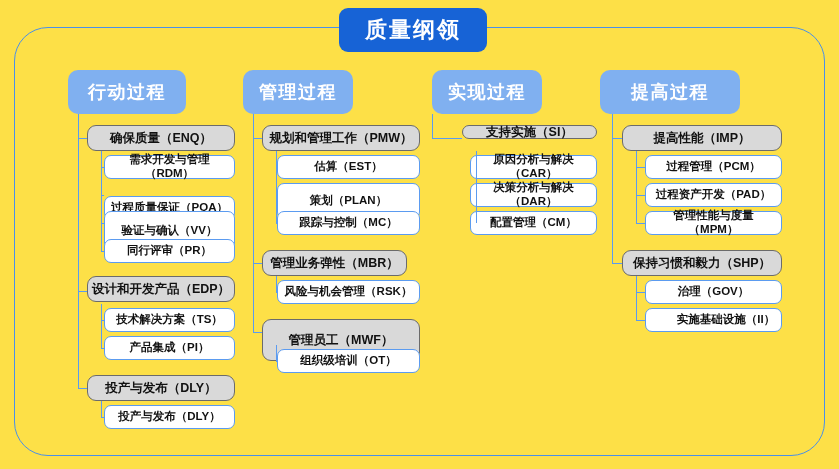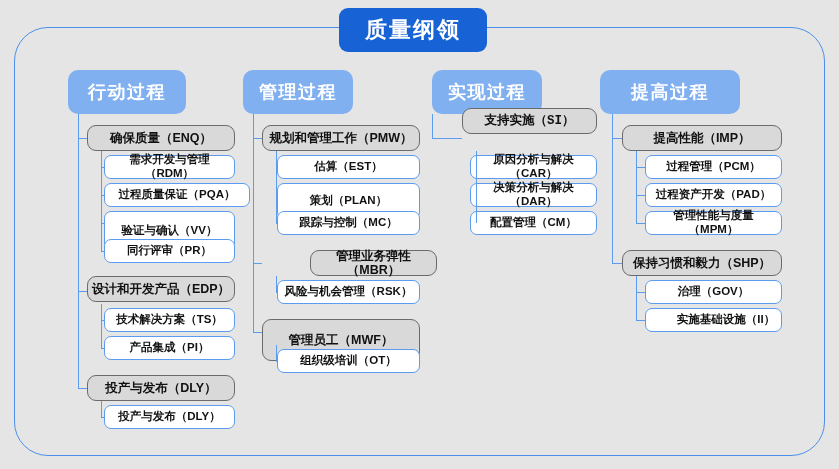--- a/index.html
+++ b/index.html
@@ -7,21 +7,21 @@
     padding: 0;
     background: #ffffff;
   }
   body {
     font-family: "Liberation Sans", "DejaVu Sans", sans-serif;
   }
   #canvas {
     position: relative;
     width: 839px;
     height: 469px;
-    background: #e5e5e5;
+    background: #fde047;
     overflow: hidden;
   }
 
   
   .outer-frame {
     position: absolute;
     left: 14px;
     top: 27px;
     width: 811px;
     height: 429px;
@@ -122,21 +122,21 @@
 
   <div class="root-title">质量纲领</div>
 
   <div id="nodes">
       <div class="col-header" style="left: 68px; top: 70px; width: 118px;">行动过程</div>
       <div class="line-v" style="left: 78px; top: 114px; height: 6px;"></div>
       <div class="group-box" style="left: 87px; top: 125px; width: 148px; height: 26px;">确保质量（ENQ）</div>
       <div class="line-h" style="left: 78px; top: 138px; width: 9px;"></div>
       <div class="leaf-box" style="left: 104px; top: 155px; width: 131px; height: 24px;">需求开发与管理（RDM）</div>
       <div class="line-h" style="left: 101px; top: 167px; width: 3px;"></div>
-      <div class="leaf-box" style="left: 104px; top: 183px; width: 146px; height: 24px;">过程质量保证（PQA）</div>
+      <div class="leaf-box" style="left: 104px; top: 196px; width: 131px; height: 24px;">过程质量保证（PQA）</div>
       <div class="line-h" style="left: 101px; top: 195px; width: 3px;"></div>
       <div class="leaf-box" style="left: 104px; top: 211px; width: 131px; height: 39px;">验证与确认（VV）</div>
       <div class="line-h" style="left: 101px; top: 223px; width: 3px;"></div>
       <div class="leaf-box" style="left: 104px; top: 239px; width: 131px; height: 24px;">同行评审（PR）</div>
       <div class="line-h" style="left: 101px; top: 251px; width: 3px;"></div>
       <div class="line-v" style="left: 101px; top: 151px; height: 100px;"></div>
       <div class="group-box" style="left: 87px; top: 276px; width: 148px; height: 26px;">设计和开发产品（EDP）</div>
       <div class="line-h" style="left: 78px; top: 291px; width: 9px;"></div>
       <div class="leaf-box" style="left: 104px; top: 308px; width: 131px; height: 24px;">技术解决方案（TS）</div>
       <div class="line-h" style="left: 101px; top: 320px; width: 3px;"></div>
@@ -153,34 +153,34 @@
       <div class="line-v" style="left: 253px; top: 114px; height: 6px;"></div>
       <div class="group-box" style="left: 262px; top: 125px; width: 158px; height: 26px;">规划和管理工作（PMW）</div>
       <div class="line-h" style="left: 253px; top: 138px; width: 9px;"></div>
       <div class="leaf-box" style="left: 277px; top: 155px; width: 143px; height: 24px;">估算（EST）</div>
       <div class="line-h" style="left: 276px; top: 167px; width: 1px;"></div>
       <div class="leaf-box" style="left: 277px; top: 183px; width: 143px; height: 36px;">策划（PLAN）</div>
       <div class="line-h" style="left: 276px; top: 195px; width: 1px;"></div>
       <div class="leaf-box" style="left: 277px; top: 211px; width: 143px; height: 24px;">跟踪与控制（MC）</div>
       <div class="line-h" style="left: 276px; top: 223px; width: 1px;"></div>
       <div class="line-v" style="left: 276px; top: 151px; height: 72px;"></div>
-      <div class="group-box" style="left: 262px; top: 250px; width: 127px; height: 26px; margin-left: 48px;">管理业务弹性（MBR）</div>
+      <div class="group-box" style="left: 262px; top: 250px; width: 145px; height: 26px;">管理业务弹性（MBR）</div>
       <div class="line-h" style="left: 253px; top: 263px; width: 9px;"></div>
       <div class="leaf-box" style="left: 277px; top: 280px; width: 143px; height: 24px;">风险与机会管理（RSK）</div>
       <div class="line-h" style="left: 276px; top: 292px; width: 1px;"></div>
       <div class="line-v" style="left: 276px; top: 276px; height: 16px;"></div>
       <div class="group-box" style="left: 262px; top: 319px; width: 158px; height: 42px;">管理员工（MWF）</div>
       <div class="line-h" style="left: 253px; top: 332px; width: 9px;"></div>
       <div class="leaf-box" style="left: 277px; top: 349px; width: 143px; height: 24px;">组织级培训（OT）</div>
       <div class="line-h" style="left: 276px; top: 361px; width: 1px;"></div>
       <div class="line-v" style="left: 276px; top: 345px; height: 16px;"></div>
       <div class="line-v" style="left: 253px; top: 114px; height: 218px;"></div>
       <div class="col-header" style="left: 432px; top: 70px; width: 110px;">实现过程</div>
       <div class="line-v" style="left: 432px; top: 114px; height: 6px;"></div>
-      <div class="group-box" style="left: 462px; top: 108px; width: 135px; height: 26px; font-family: Liberation Mono, monospace;">支持实施（SI）</div>
+      <div class="group-box" style="left: 462px; top: 125px; width: 135px; height: 14px;">支持实施（SI）</div>
       <div class="line-h" style="left: 432px; top: 138px; width: 30px;"></div>
       <div class="leaf-box" style="left: 470px; top: 155px; width: 127px; height: 24px;">原因分析与解决（CAR）</div>
       <div class="line-h" style="left: 476px; top: 167px; width: 0px;"></div>
       <div class="leaf-box" style="left: 470px; top: 183px; width: 127px; height: 24px;">决策分析与解决（DAR）</div>
       <div class="line-h" style="left: 476px; top: 195px; width: 0px;"></div>
       <div class="leaf-box" style="left: 470px; top: 211px; width: 127px; height: 24px;">配置管理（CM）</div>
       <div class="line-h" style="left: 476px; top: 223px; width: 0px;"></div>
       <div class="line-v" style="left: 476px; top: 151px; height: 72px;"></div>
       <div class="line-v" style="left: 432px; top: 114px; height: 24px;"></div>
       <div class="col-header" style="left: 600px; top: 70px; width: 140px;">提高过程</div>

